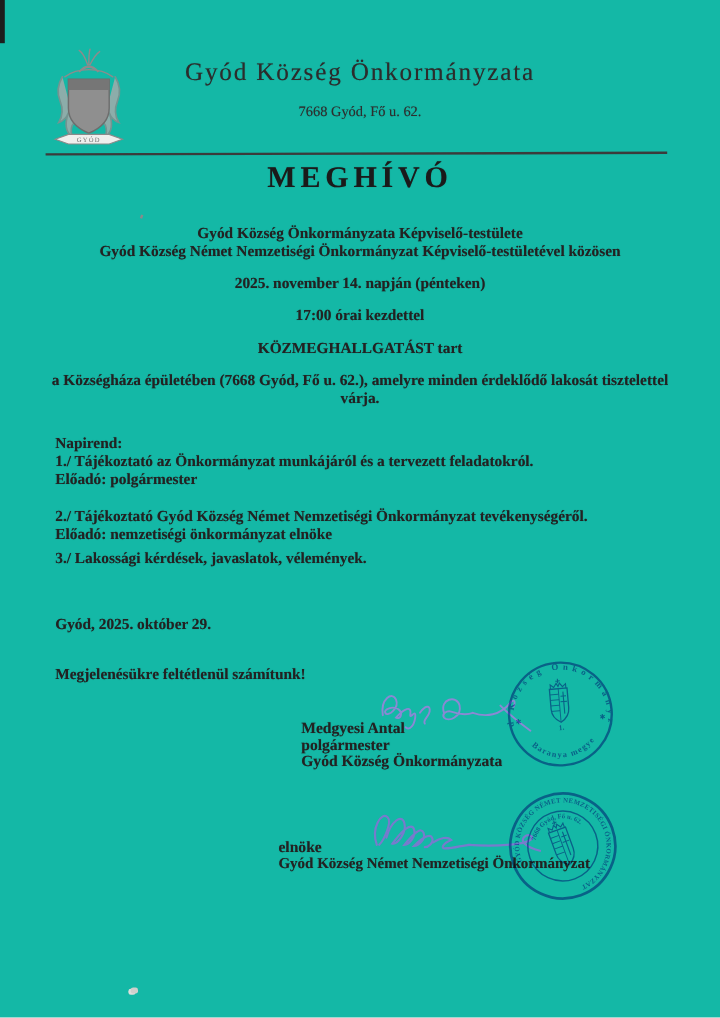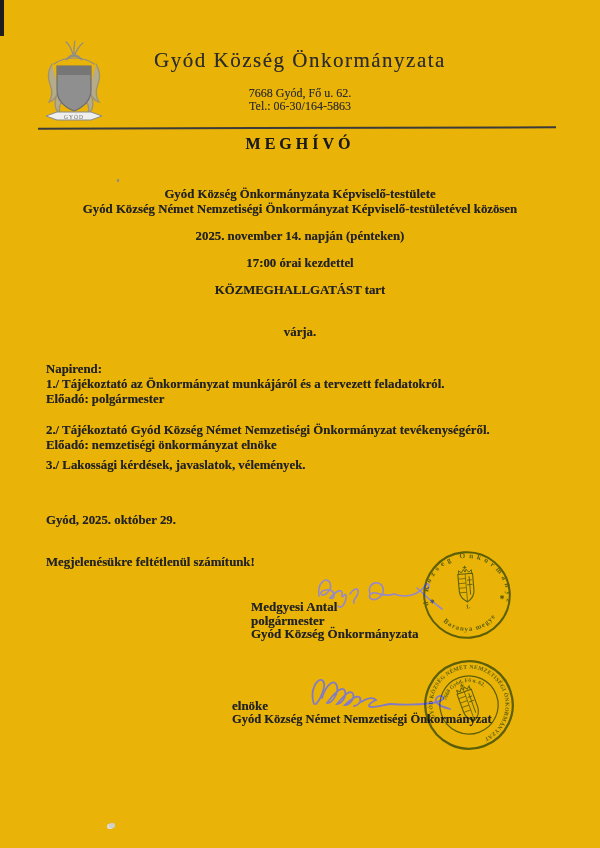--- a/index.html
+++ b/index.html
@@ -1,29 +1,29 @@
 <!DOCTYPE html>
 <html><head>
 <meta charset="utf-8">
 <style>
   html,body{margin:0;padding:0;background:#e8e8e8;}
   #page{
     position:relative;width:600px;height:848px;margin:0 auto;
-    background:#eab308;overflow:hidden;
+    background:#14b8a6;overflow:hidden;
     font-family:"Liberation Serif",serif;color:#1e1e1e;
   }
   .abs{position:absolute;}
   .ctr{left:20px;width:560px;text-align:center;}
   .soft{text-shadow:0 0 .6px rgba(40,40,40,.5);}
   .b{font-weight:bold;color:#222;}
   .nw{white-space:nowrap;}
   #org-name{top:48px;font-size:21px;letter-spacing:1.5px;color:#2c2c2c;}
   .addr{font-size:12px;line-height:12.5px;color:#2e2e2e;}
   #rule{left:38px;top:127px;width:518px;height:2px;background:#3b3b3b;transform:rotate(-.15deg);}
-  #doc-title{top:135px;font-size:16px;font-weight:bold;letter-spacing:4px;color:#1a1a1a;}
+  #doc-title{top:135px;font-size:25px;font-weight:bold;letter-spacing:4px;color:#1a1a1a;}
   .body13{font-size:12.8px;}
   .agenda{left:46px;font-size:12.8px;}
   .sig-block{font-size:13px;line-height:13.5px;}
   .stamp{opacity:.85;mix-blend-mode:multiply;}
   #artifact-bar{left:0;top:0;width:4px;height:36px;background:#1d1d1d;}
   #artifact-dot{left:117px;top:179px;width:2px;height:3px;background:#8a8a8a;transform:rotate(20deg);}
   #artifact-bottom{left:109px;top:823px;width:6px;height:5px;background:#cfcfcc;border-radius:2px;box-shadow:-2px 1px 0 #dededc;}
 </style>
 </head>
 <body>
@@ -43,30 +43,30 @@
       <path d="M12,24 q8,-6 20,-6 q12,0 20,6" stroke-width="1.2"></path>
     </g>
     <path d="M15,26 H49 V50 Q49,64 32,71 Q15,64 15,50 Z" fill="#8f8f8f" stroke="#6d6d6d" stroke-width="1.2"></path>
     <rect x="15" y="26" width="34" height="9" fill="#767676"></rect>
     <path d="M4,76 L15,72 H49 L60,76 L49,80 H15 Z" fill="#efefed" stroke="#8a8a8a" stroke-width="1"></path>
     <text x="32" y="78.5" font-size="5.5" text-anchor="middle" fill="#6f6f6f" font-family="Liberation Serif, serif" letter-spacing="1">GYÓD</text>
   </svg>
 
   <div class="abs ctr soft" id="org-name">Gyód Község Önkormányzata</div>
   <div class="abs ctr addr soft" style="top:87px">7668 Gyód, Fő u. 62.</div>
-  <div class="abs ctr addr soft" style="top:99.5px">Tel.: 06-30/164-5863</div>
   <div class="abs" id="rule"></div>
 
   <div class="abs ctr soft" id="doc-title">MEGHÍVÓ</div>
 
   <div class="abs ctr b body13 soft nw" style="top:187px">Gyód Község Önkormányzata Képviselő-testülete</div>
   <div class="abs ctr b body13 soft nw" style="top:202px">Gyód Község Német Nemzetiségi Önkormányzat Képviselő-testületével közösen</div>
   <div class="abs ctr b body13 soft nw" style="top:229px">2025. november 14. napján (pénteken)</div>
   <div class="abs ctr b body13 soft nw" style="top:256px">17:00 órai kezdettel</div>
   <div class="abs ctr b body13 soft nw" style="top:283px">KÖZMEGHALLGATÁST tart</div>
+  <div class="abs ctr b body13 soft nw" style="top:310px">a Községháza épületében (7668 Gyód, Fő u. 62.), amelyre minden érdeklődő lakosát tisztelettel</div>
   <div class="abs ctr b body13 soft nw" style="top:325px">várja.</div>
 
   <div class="abs agenda b soft nw" style="top:362px">Napirend:</div>
   <div class="abs agenda b soft nw" style="top:377px">1./ Tájékoztató az Önkormányzat munkájáról és a tervezett feladatokról.</div>
   <div class="abs agenda b soft nw" style="top:392px">Előadó: polgármester</div>
   <div class="abs agenda b soft nw" style="top:423px">2./ Tájékoztató Gyód Község Német Nemzetiségi Önkormányzat tevékenységéről.</div>
   <div class="abs agenda b soft nw" style="top:438px">Előadó: nemzetiségi önkormányzat elnöke</div>
   <div class="abs agenda b soft nw" style="top:458px">3./ Lakossági kérdések, javaslatok, vélemények.</div>
 
   <div class="abs agenda b soft nw" style="top:513px">Gyód, 2025. október 29.</div>

